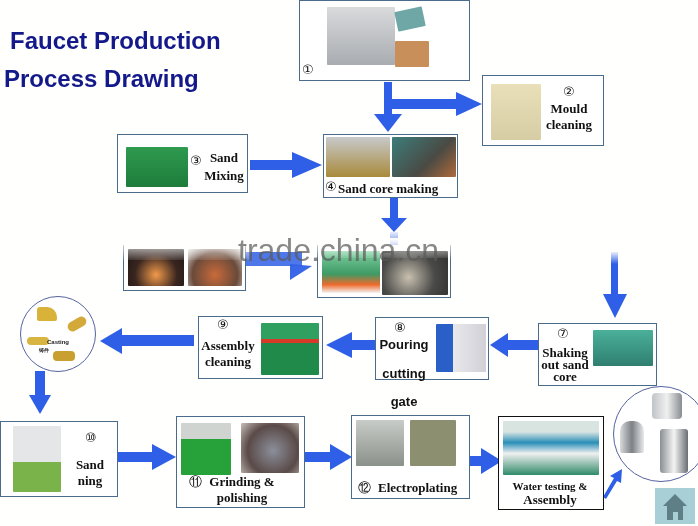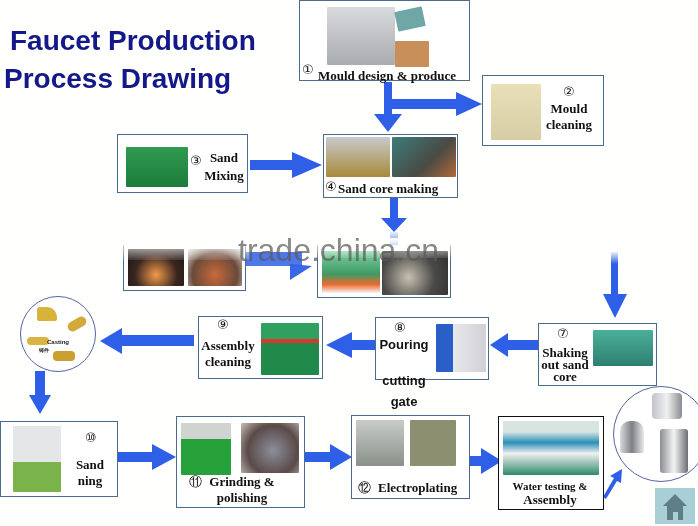--- a/index.html
+++ b/index.html
@@ -1,17 +1,17 @@
 <!DOCTYPE html>
 <html><head>
 <meta charset="utf-8">
 <style>
   html, body { margin:0; padding:0; }
   body { width:698px; height:526px; position:relative; overflow:hidden; background:#fffffd; font-family:"Liberation Serif", serif; }
-  .title { position:absolute; font-family:"Liberation Sans", sans-serif; font-weight:bold; color:#14198a; font-size:28px; line-height:34px; white-space:nowrap; }
+  .title { position:absolute; font-family:"Liberation Sans", sans-serif; font-weight:bold; color:#14198a; font-size:24px; line-height:34px; white-space:nowrap; }
   .box { position:absolute; border:1px solid #4a6b8a; background:#ffffff; box-sizing:border-box; }
   .box.dark { border:1.5px solid #111; }
   .lbl { position:absolute; font-weight:bold; color:#111; font-size:13px; line-height:14px; text-align:center; white-space:nowrap; }
   .lbl.sans { font-family:"Liberation Sans", sans-serif; }
   .num { position:absolute; font-size:13px; color:#111; font-family:"DejaVu Sans", sans-serif; }
   .img { position:absolute; border-radius:1px; }
   .circle { position:absolute; border:1px solid #5563a0; border-radius:50%; background:#fff; box-sizing:border-box; }
   svg.arrows { position:absolute; left:0; top:0; }
   .watermark { position:absolute; left:238px; top:232px; font-family:"Liberation Sans", sans-serif; font-size:32px; color:rgba(90,90,90,0.72); letter-spacing:0px; }
   .home { position:absolute; left:655px; top:488px; width:40px; height:36px; background:#a9cfd6; }
@@ -102,21 +102,20 @@
       <polygon points="603,497 614,478 610,476 622,469 621,483 617,481 606,499"></polygon>
     </g>
   </g>
 </svg>
 
 <div class="box" style="left:299px;top:0px;width:171px;height:81px;">
   <div class="img" style="left:27px;top:6px;width:68px;height:58px;background:linear-gradient(180deg,#d8dadc,#a9acb0);"></div>
   <div class="img" style="left:96px;top:8px;width:28px;height:20px;background:#6fa6a6;transform:rotate(-12deg);"></div>
   <div class="img" style="left:95px;top:40px;width:34px;height:26px;background:#c98f5a;"></div>
   <span class="num" style="left:2px;top:61px;">①</span>
-  <span class="lbl" style="left:18px;top:68px;">Mould design &amp; produce</span>
 </div>
 
 <div class="box" style="left:482px;top:75px;width:122px;height:71px;">
   <div class="img" style="left:8px;top:8px;width:50px;height:56px;background:linear-gradient(180deg,#e9dfb8,#d6cda5);"></div>
   <span class="num" style="left:80px;top:8px;">②</span>
   <span class="lbl" style="left:64px;top:26px;width:44px;">Mould</span>
   <span class="lbl" style="left:58px;top:42px;width:56px;">cleaning</span>
 </div>
 
 <div class="box" style="left:117px;top:134px;width:131px;height:59px;">
@@ -153,21 +152,21 @@
   <span class="lbl" style="left:0px;top:22px;width:52px;">Shaking</span>
   <span class="lbl" style="left:0px;top:34px;width:52px;">out sand</span>
   <span class="lbl" style="left:0px;top:46px;width:52px;">core</span>
 </div>
 
 <div class="box" style="left:375px;top:317px;width:114px;height:63px;">
   <div class="img" style="left:60px;top:6px;width:50px;height:48px;background:linear-gradient(90deg,#2a5fc8 35%,#e8e8ec 35%,#d0d0d6);"></div>
   <span class="num" style="left:18px;top:2px;">⑧</span>
   <span class="lbl sans" style="left:0px;top:20px;width:56px;">Pouring</span>
   <span class="lbl sans" style="left:0px;top:33px;width:56px;margin-top:44px;">gate</span>
-  <span class="lbl sans" style="left:0px;top:56px;width:56px;">cutting</span>
+  <span class="lbl sans" style="left:0px;top:49px;width:56px;">cutting</span>
 </div>
 
 <div class="box" style="left:198px;top:316px;width:125px;height:63px;">
   <div class="img" style="left:62px;top:6px;width:58px;height:52px;background:linear-gradient(180deg,#2fa060 30%,#d83a2a 30%,#d83a2a 38%,#1f8a4a 38%);"></div>
   <span class="num" style="left:18px;top:0px;">⑨</span>
   <span class="lbl" style="left:2px;top:22px;width:54px;">Assembly</span>
   <span class="lbl" style="left:2px;top:38px;width:54px;">cleaning</span>
 </div>
 
 <div class="circle" style="left:20px;top:296px;width:76px;height:76px;">

